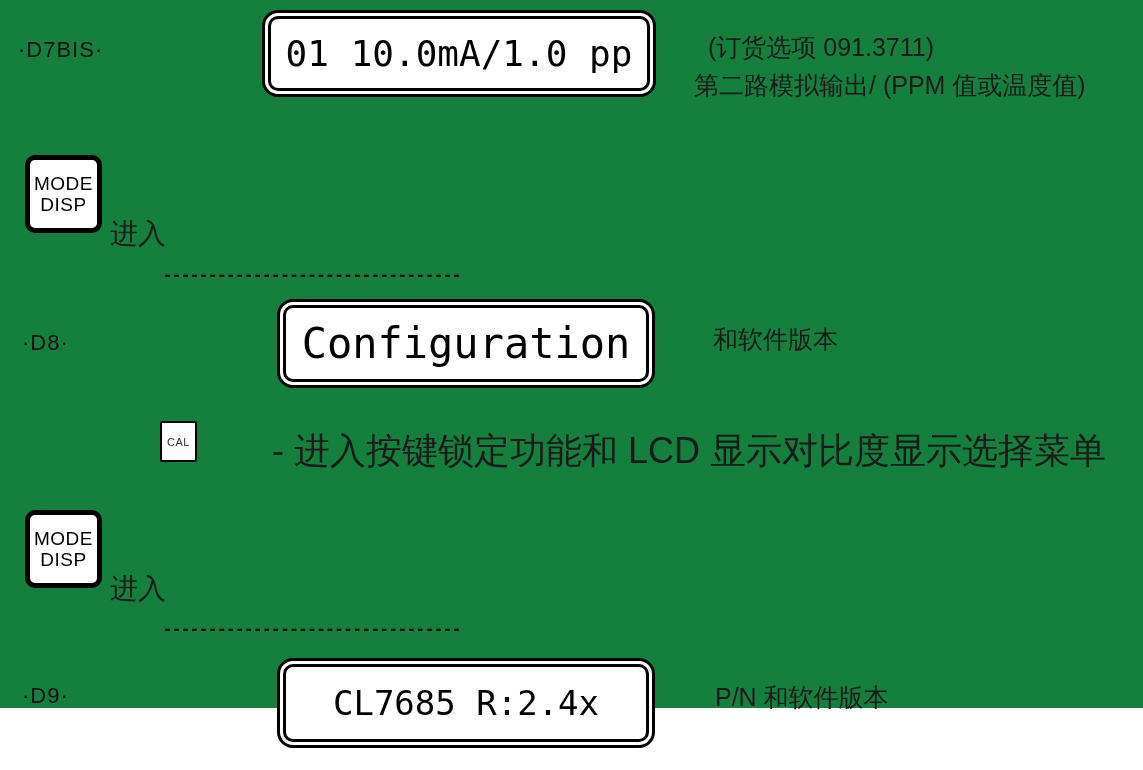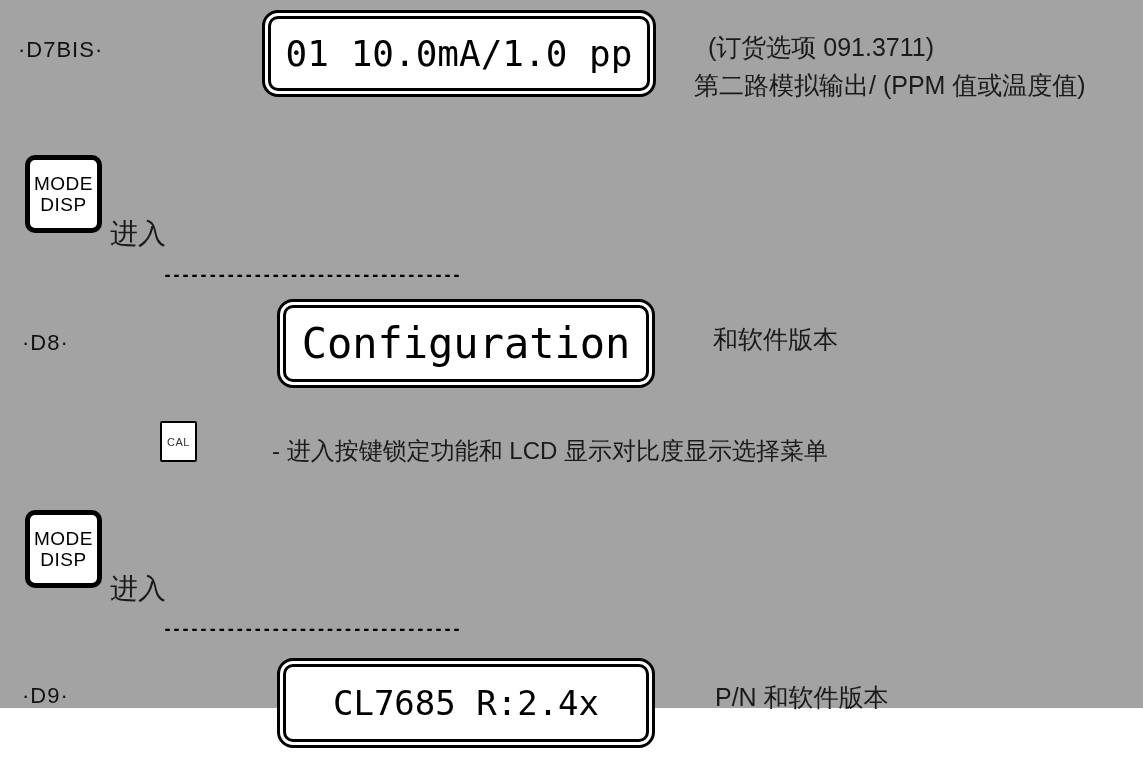--- a/index.html
+++ b/index.html
@@ -9,21 +9,21 @@
     width: 1143px;
     height: 770px;
     overflow: hidden;
     font-family: "Liberation Sans", sans-serif;
     color: #000000;
   }
   .page {
     position: relative;
     width: 1143px;
     height: 708px;
-    background: #a3a3a3;
+    background: #15803d;
   }
   .abs { position: absolute; }
 
   
   .step-label {
     font-size: 22px;
     color: #111111;
     letter-spacing: 1px;
     white-space: nowrap;
   }
@@ -89,21 +89,21 @@
   .cn-note .indent { padding-left: 14px; }
 
   .enter-label {
     font-size: 28px;
     color: #1a1a1a;
     white-space: nowrap;
     margin-top: 11px;
   }
 
   .bullets {
-    font-size: 24px;
+    font-size: 36px;
     line-height: 43px;
     color: #1a1a1a;
     white-space: nowrap;
   }
 
   .dash-sep {
     font-family: "DejaVu Sans Mono", monospace;
     font-weight: 700;
     font-size: 15px;
     letter-spacing: 0px;

